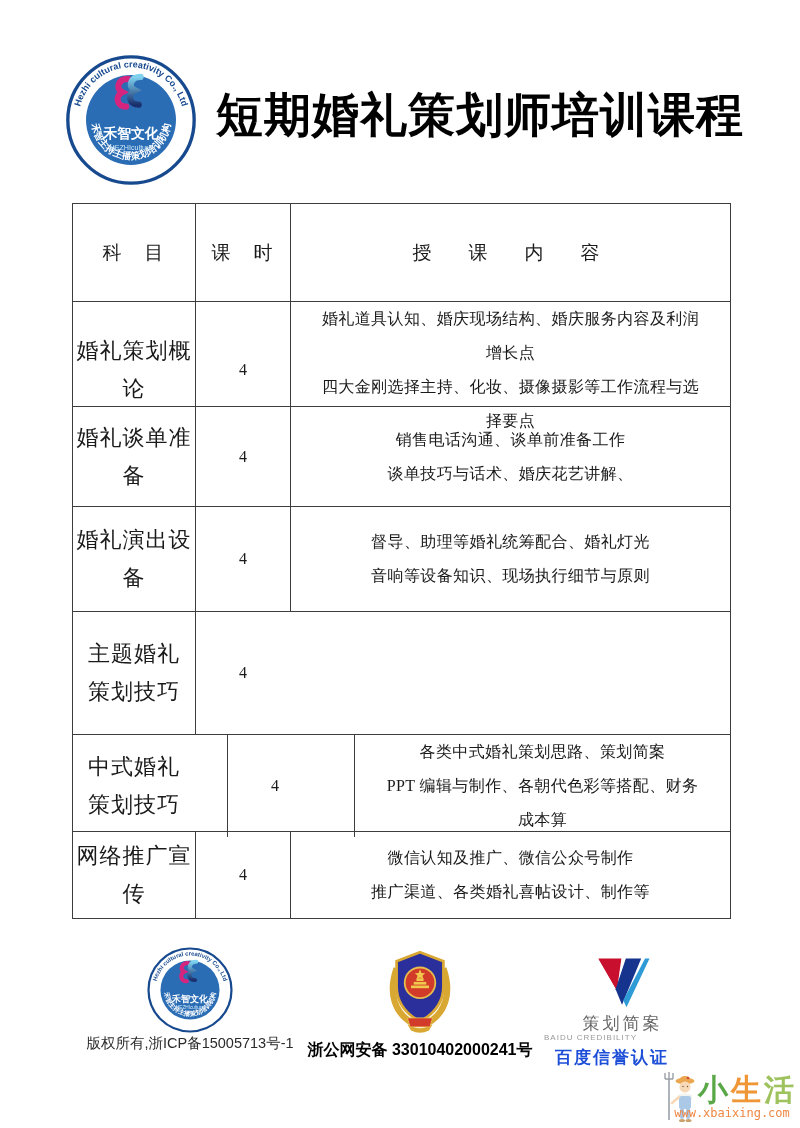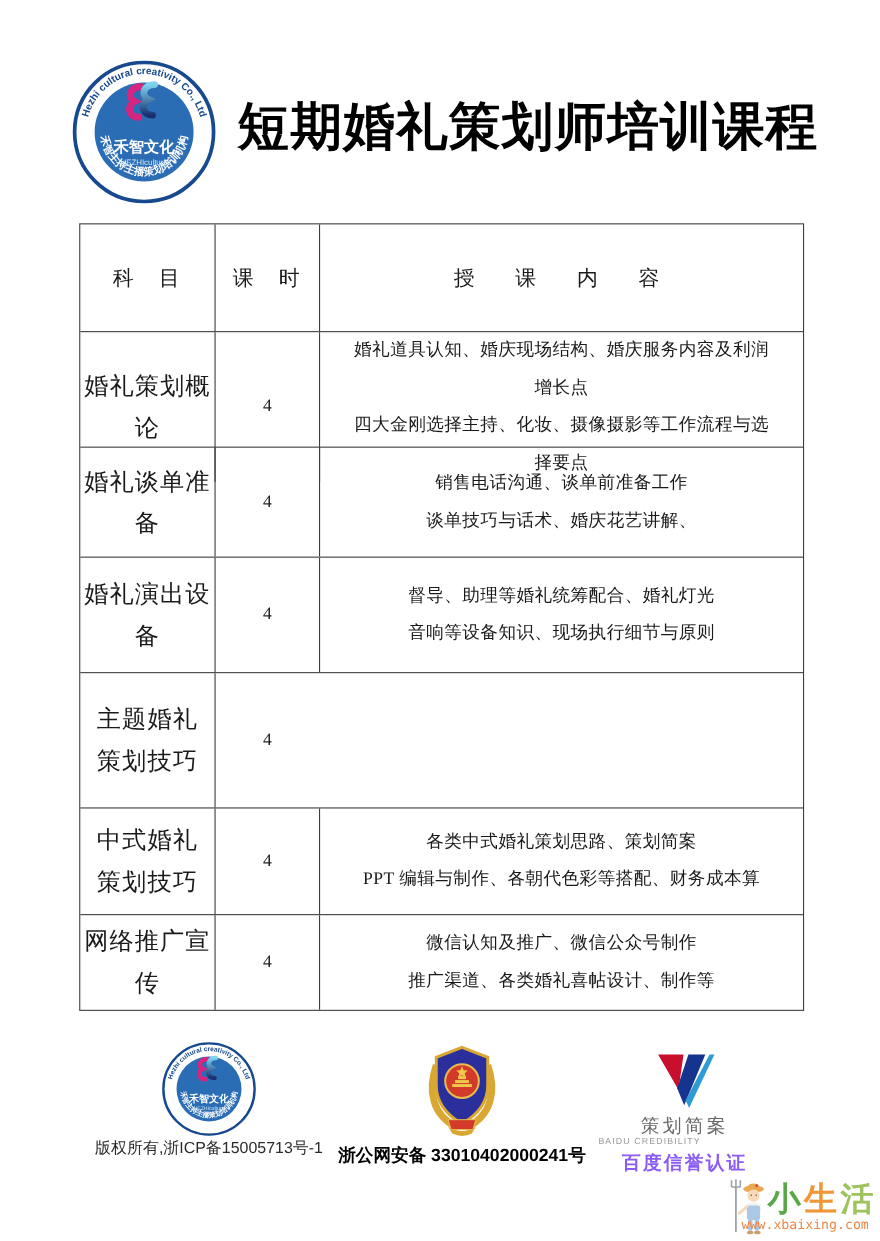--- a/index.html
+++ b/index.html
@@ -17,40 +17,40 @@
                   border:1px solid #3d3d3d; }
   .t-row { display:grid; grid-template-columns:122px 95px 1fr; border-top:1px solid #3d3d3d; }
   .t-row:first-child { border-top:none; }
   .t-cell { display:flex; align-items:center; justify-content:center; text-align:center;
             border-left:1px solid #3d3d3d; white-space:pre-line; }
   .t-cell:first-child { border-left:none; }
   .hdr  { height:97px; font-size:19px; }
   .hdr .t-cell { letter-spacing:2px; }
   .hdr .th-content { letter-spacing:9px; }
   .r0 { height:105px; } .r1 { height:100px; } .r2 { height:105px; }
-  .r3 { height:123px; } .r4 { height:97px;  } .r5 { height:87px; }
+  .r3 { height:123px; } .r4 { height:97px;gap:32px;  } .r5 { height:87px; }
   .cell-subject { font-size:22px; letter-spacing:1px; line-height:38px; }
   .cell-hours   { font-size:16px; }
   .cell-content { font-size:16px; line-height:34px; letter-spacing:0.4px; padding:0 24px; }
 
   
   .footer-sans { font-family:"Liberation Sans","DejaVu Sans",sans-serif; }
   .logo-foot { position:absolute; left:146px; top:946px; width:88px; height:88px; }
   .copyright { position:absolute; left:78px; top:1034px; width:224px; text-align:center;
                font-size:14.5px; color:#2b2b2b; }
   .police-badge { position:absolute; left:384px; top:944px; width:72px; height:92px; }
   .police-text { position:absolute; left:300px; top:1040px; width:240px; text-align:center;
                  font-size:16px; font-weight:bold; color:#000; }
   .baidu-logo { position:absolute; left:590px; top:948px; width:64px; height:66px; }
   .baidu-cn  { position:absolute; left:560px; top:1012px; width:125px; text-align:center;
                font-size:17px; letter-spacing:3px; color:#666; }
   .baidu-en  { position:absolute; left:528px; top:1033px; width:125px; text-align:center;
                font-size:8px; letter-spacing:1px; color:#999; }
-  .baidu-cert{ position:absolute; left:555px; top:1046px; width:135px; text-align:center;
-               font-size:17px; font-weight:bold; letter-spacing:2px; color:#8b5cf6; }
+  .baidu-cert{ position:absolute; left:555px; top:1046px; width:135px; 
+               font-size:17px; font-weight:bold; letter-spacing:2px; color:#1d4ed8; }
 
   
   .wm-cartoon { position:absolute; left:662px; top:1070px; width:40px; height:54px; }
   .wm-brand { position:absolute; left:698px; top:1070px; width:100px; font-size:30px;
               font-weight:bold; letter-spacing:3px; font-family:"DejaVu Sans",sans-serif; }
   .wm-url { position:absolute; left:666px; top:1106px; width:132px; text-align:center;
             font-size:12px; font-family:"DejaVu Sans Mono",monospace; }
 </style>
 </head>
 <body>

